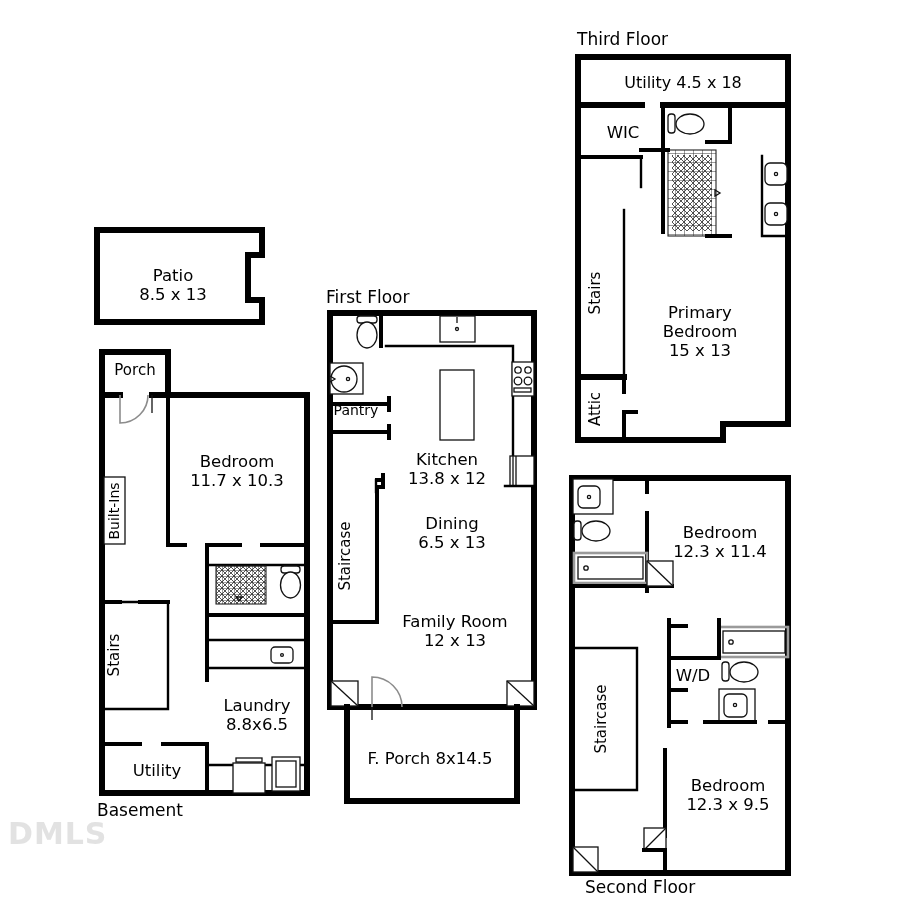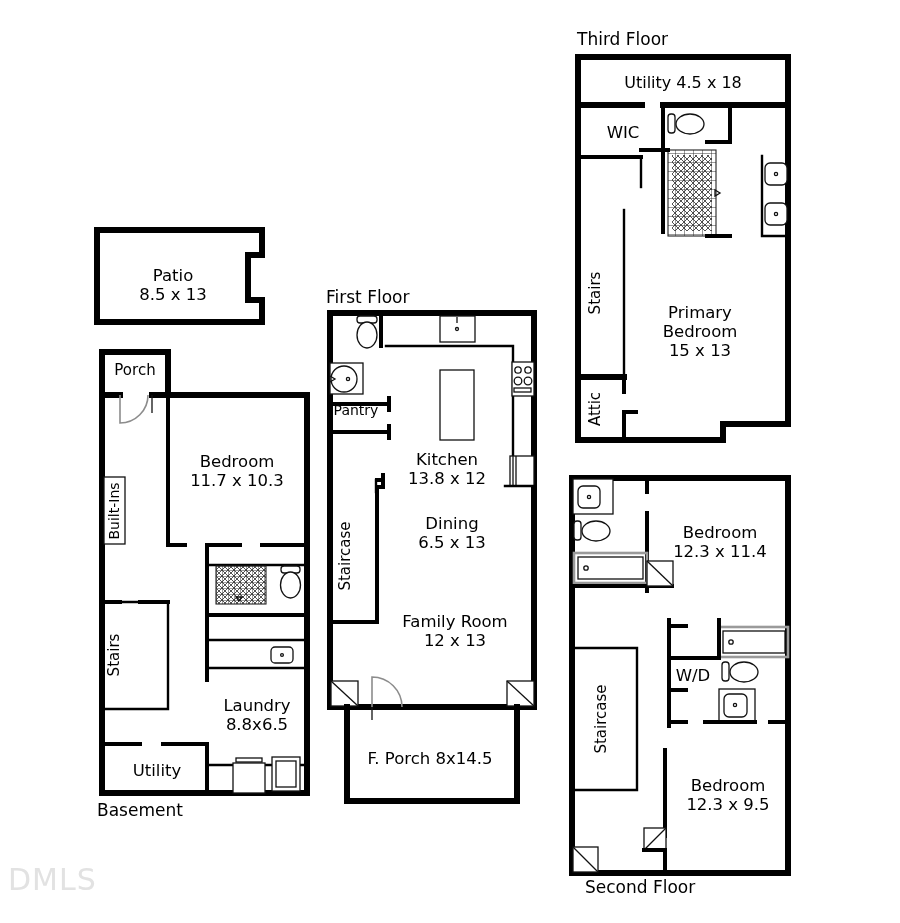--- a/index.html
+++ b/index.html
@@ -40,26 +40,27 @@
     fill: #000000;
   }
   .t-floor  { font-size: 17px; }
   .t-room   { font-size: 16.5px; }
   .t-room-s { font-size: 15px; }
   .t-small  { font-size: 14px; }
   .t-mid    { font-size: 16px; }
   .wm {
     position: absolute;
     left: 8px;
-    top: 862px;
+    top: 816px;
     font-family: "DejaVu Sans", "Liberation Sans", sans-serif;
     font-size: 30px;
     letter-spacing: 1px;
     color: #e2e2e2;
     user-select: none;
+    font-weight: bold;
   }
 </style>
 </head>
 <body>
 
 <div id="plan-root">
   <svg class="plan" viewBox="0 0 900 923" xmlns="http://www.w3.org/2000/svg">
 
     <defs>
 

